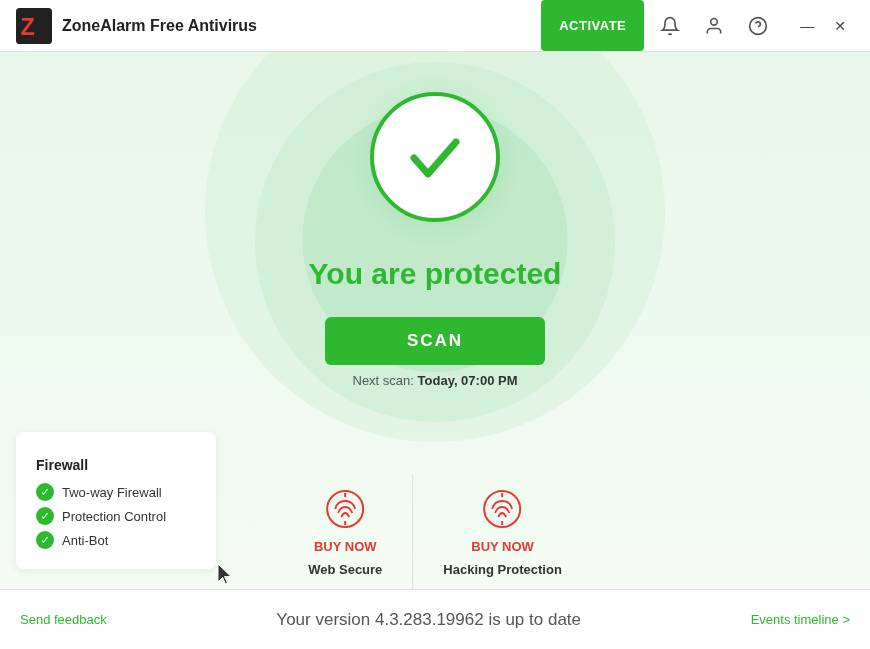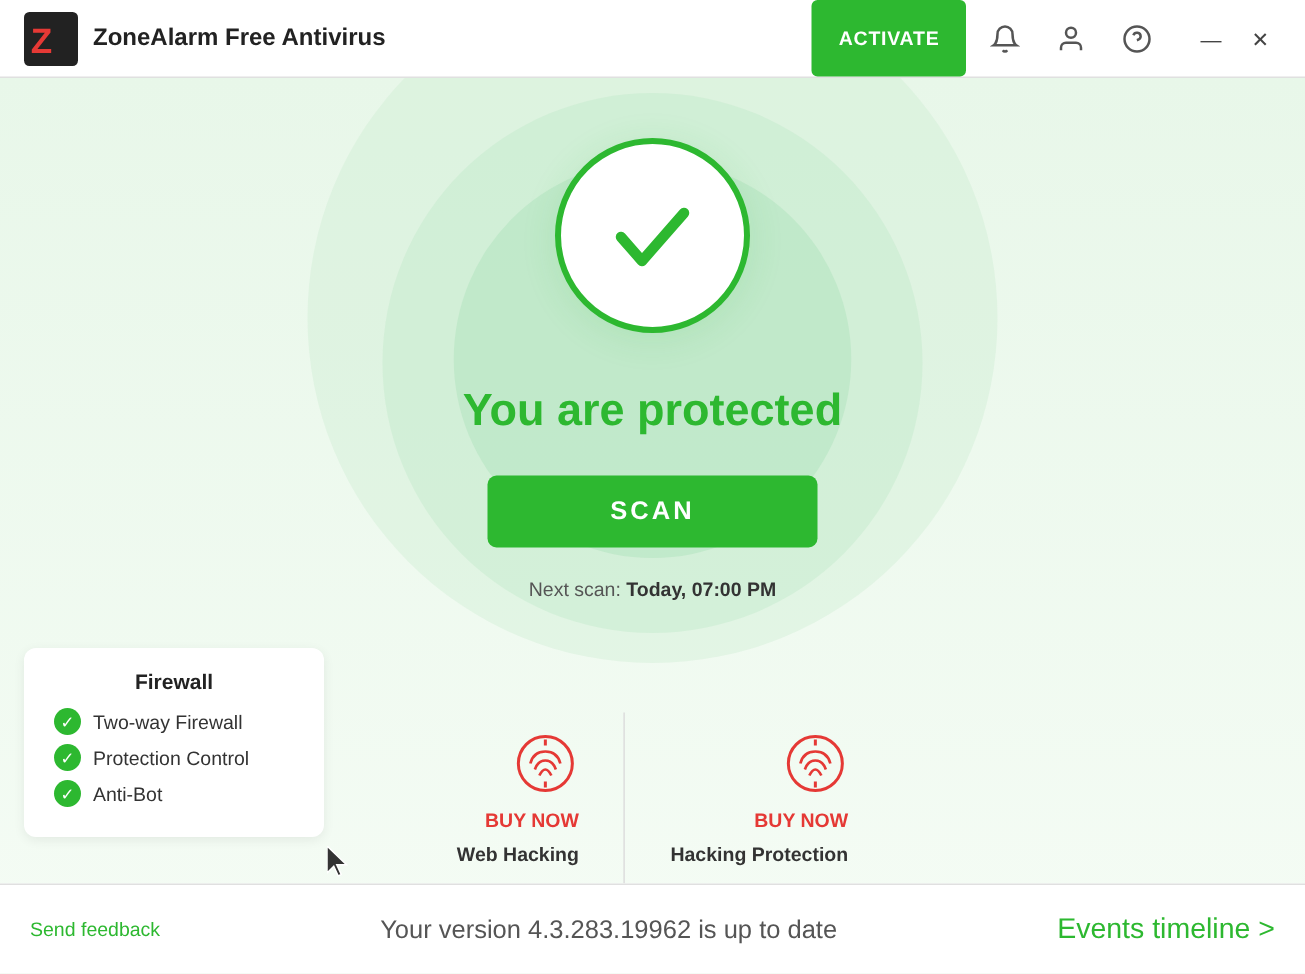--- a/index.html
+++ b/index.html
@@ -145,21 +145,21 @@
 
     
     .scan-btn-container {
       position: absolute;
       top: 265px;
       left: 50%;
       transform: translateX(-50%);
       display: flex;
       flex-direction: column;
       align-items: center;
-      gap: 20px;
+      gap: 8px;
     }
     .scan-btn {
       background: #2db830;
       color: #fff;
       border: none;
       border-radius: 6px;
       padding: 14px 80px;
       font-size: 17px;
       font-weight: 700;
       letter-spacing: 2px;
@@ -184,21 +184,22 @@
       border-radius: 8px;
       padding: 14px 20px;
       min-width: 200px;
       box-shadow: 0 2px 8px rgba(0,0,0,0.07);
     }
     .firewall-title {
       font-size: 14px;
       font-weight: 700;
       color: #222;
       margin-bottom: 10px;
-      text-align: center;
+      text-align: left;
+      margin-top: 11px;
     }
     .firewall-item {
       display: flex;
       align-items: center;
       gap: 8px;
       margin-bottom: 6px;
       font-size: 13px;
       color: #333;
     }
     .firewall-item .check-icon {
@@ -220,21 +221,21 @@
       bottom: 60px;
       left: 50%;
       transform: translateX(-50%);
       display: flex;
       gap: 0px;
       align-items: flex-end;
     }
     .bottom-card {
       display: flex;
       flex-direction: column;
-      align-items: flex-end;
+      align-items: center;
       gap: 8px;
       padding: 12px 30px;
       cursor: pointer;
       border-right: 1px solid #ddd;
     }
     .bottom-card:last-child { border-right: none; }
     .card-label {
       font-size: 13px;
       font-weight: 700;
       color: #333;
@@ -264,21 +265,21 @@
       font-size: 13px;
       text-decoration: none;
       cursor: pointer;
     }
     .footer-center {
       font-size: 17px;
       color: #555;
     }
     .footer-right {
       color: #2db830;
-      font-size: 19px;
+      font-size: 13px;
       cursor: pointer;
     }
 
     
     .cursor-indicator {
       position: absolute;
       left: 218px;
       top: 512px;
       width: 16px;
       height: 22px;
@@ -388,21 +389,21 @@
     <div class="bottom-card">
       <svg class="fingerprint-svg" viewBox="0 0 44 44" fill="none">
         <ellipse cx="22" cy="22" rx="18" ry="18" stroke="#e53935" stroke-width="2" fill="none"></ellipse>
         <path d="M12 22 Q14 14 22 14 Q30 14 32 22" stroke="#e53935" stroke-width="1.8" fill="none"></path>
         <path d="M15 26 Q17 20 22 20 Q27 20 29 26" stroke="#e53935" stroke-width="1.8" fill="none"></path>
         <path d="M18 30 Q20 26 22 26 Q24 26 26 30" stroke="#e53935" stroke-width="1.8" fill="none"></path>
         <line x1="22" y1="10" x2="22" y2="6" stroke="#e53935" stroke-width="2"></line>
         <line x1="22" y1="38" x2="22" y2="34" stroke="#e53935" stroke-width="2"></line>
       </svg>
       <span class="buy-now-label">BUY NOW</span>
-      <span class="card-label">Web Hacking</span>
+      <span class="card-label">Web Secure</span>
     </div>
 
     <div class="bottom-card">
       <svg class="fingerprint-svg" viewBox="0 0 44 44" fill="none">
         <ellipse cx="22" cy="22" rx="18" ry="18" stroke="#e53935" stroke-width="2" fill="none"></ellipse>
         <path d="M12 22 Q14 14 22 14 Q30 14 32 22" stroke="#e53935" stroke-width="1.8" fill="none"></path>
         <path d="M15 26 Q17 20 22 20 Q27 20 29 26" stroke="#e53935" stroke-width="1.8" fill="none"></path>
         <path d="M18 30 Q20 26 22 26 Q24 26 26 30" stroke="#e53935" stroke-width="1.8" fill="none"></path>
         <line x1="22" y1="10" x2="22" y2="6" stroke="#e53935" stroke-width="2"></line>
         <line x1="22" y1="38" x2="22" y2="34" stroke="#e53935" stroke-width="2"></line>

